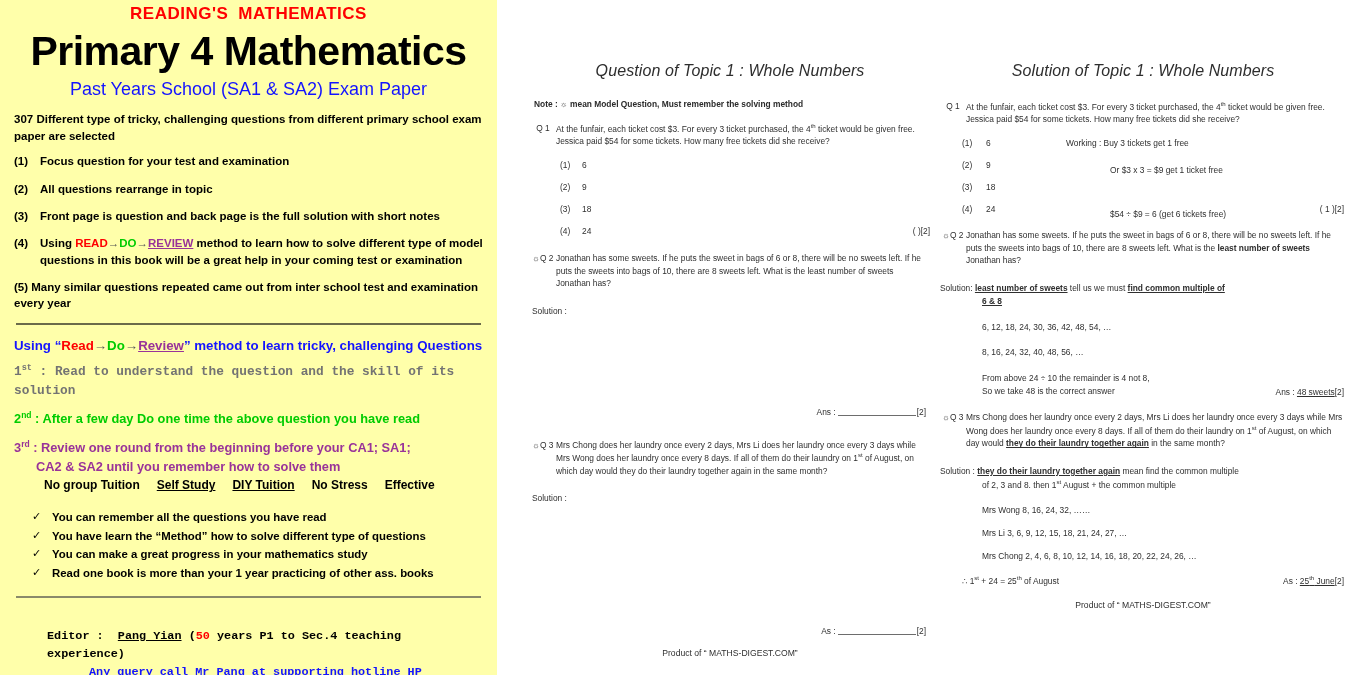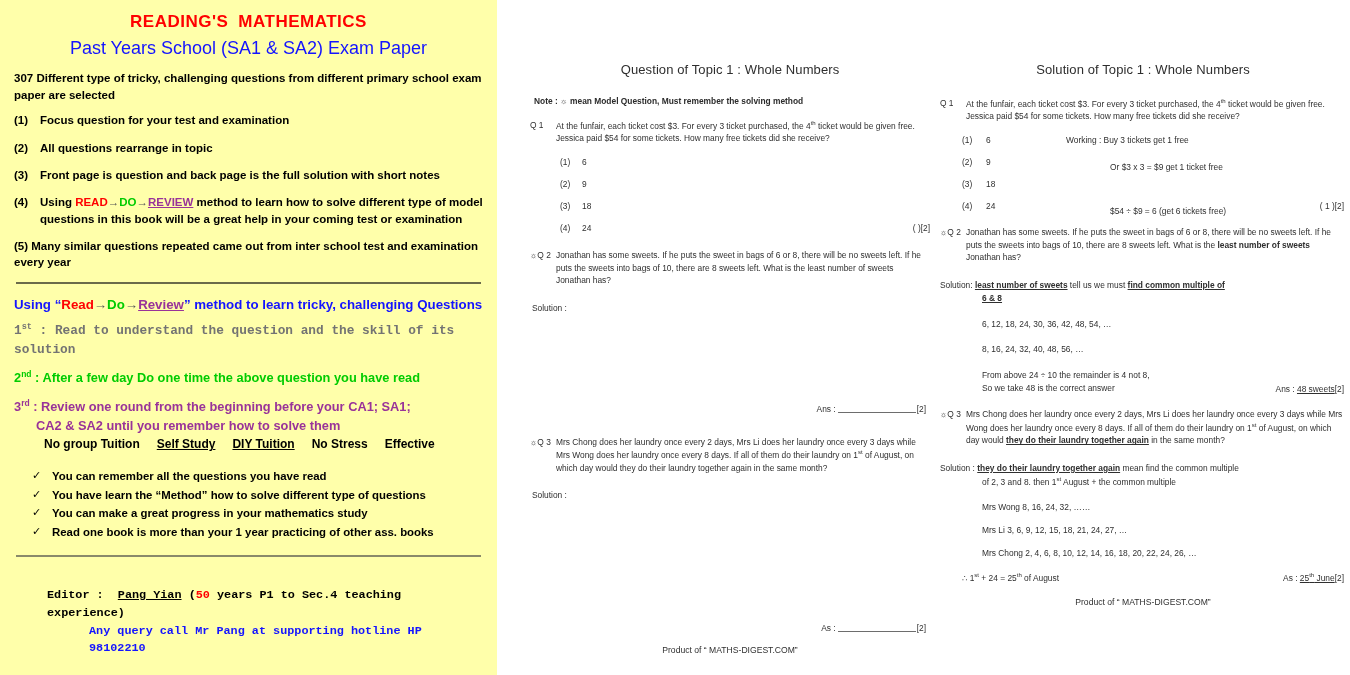--- a/index.html
+++ b/index.html
@@ -13,21 +13,21 @@
 
   
   .cover{
     position:absolute;left:0;top:0;width:497px;height:675px;
     background:#ffffaa;
     box-sizing:border-box;
   }
   .cover-inner{padding:0 14px;}
   .brand{
     text-align:center;color:#ff0000;font-weight:bold;
-    font-size:17px;letter-spacing:.5px;padding-top:12px;
+    font-size:17px;letter-spacing:.5px;padding-top:4px;
   }
   .brand .gap{display:inline-block;width:10px;}
   .maintitle{
     text-align:center;color:#000;font-weight:bold;
     font-size:41px;line-height:1.05;margin-top:6px;letter-spacing:-.5px;
   }
   .subtitle{
     text-align:center;color:#1414ff;font-weight:normal;
     font-size:18px;margin-top:6px;
   }
@@ -85,31 +85,31 @@
   
   .scan{
     position:absolute;top:0;
     color:#3a3a3a;
     font-family:"Liberation Sans", sans-serif;
   }
   .scan.question{left:530px;width:400px;}
   .scan.solution{left:940px;width:406px;}
 
   .scan-title{
-    text-align:center;font-size:13px;color:#2e2e2e;
-    margin-top:62px;letter-spacing:.1px;
+    text-align:center;font-size:16px;color:#2e2e2e;
+    margin-top:62px;letter-spacing:.1px;font-style:italic;
   }
   .scan.solution .scan-title{margin-top:62px;}
 
   .note-line{
     font-size:8.4px;font-weight:bold;color:#2b2b2b;margin-top:19px;margin-left:4px;
   }
 
   .qblock{margin-top:13px;display:flex;font-size:8.4px;line-height:1.5;color:#2f2f2f;}
-  .qblock .qlabel{width:26px;flex:none;white-space:nowrap;}
+  .qblock .qlabel{width:26px;flex:none;white-space:nowrap;text-align:center;}
   .qblock .qtext{flex:1;}
   .qblock.tight{margin-top:10px;}
   .star{font-size:8px;}
 
   .opt{font-size:8.4px;color:#2f2f2f;margin-top:12px;padding-left:30px;position:relative;}
   .opt .oi{display:inline-block;width:22px;}
   .opt .bracket{position:absolute;right:0;top:0;}
 
   .soln-label{font-size:8.4px;color:#2f2f2f;margin-top:16px;margin-left:2px;}
   .ansline{
@@ -151,20 +151,21 @@
 
 <div class="page">
 
   <div class="cover">
     <div class="cover-inner">
 
       <div class="brand">
         <span>READING'S</span><span class="gap"></span><span>MATHEMATICS</span>
       </div>
 
+      <div class="maintitle">Primary 4 Mathematics</div>
       <div class="subtitle">Past Years School (SA1 &amp; SA2) Exam Paper</div>
 
       <div class="lead">307 Different type of tricky, challenging questions from different primary school exam paper are selected</div>
 
       <div class="numlist">
         <div class="numitem">
           <span class="idx">(1)</span>
           <span class="bodytxt">Focus question for your test and examination</span>
         </div>
         <div class="numitem">

